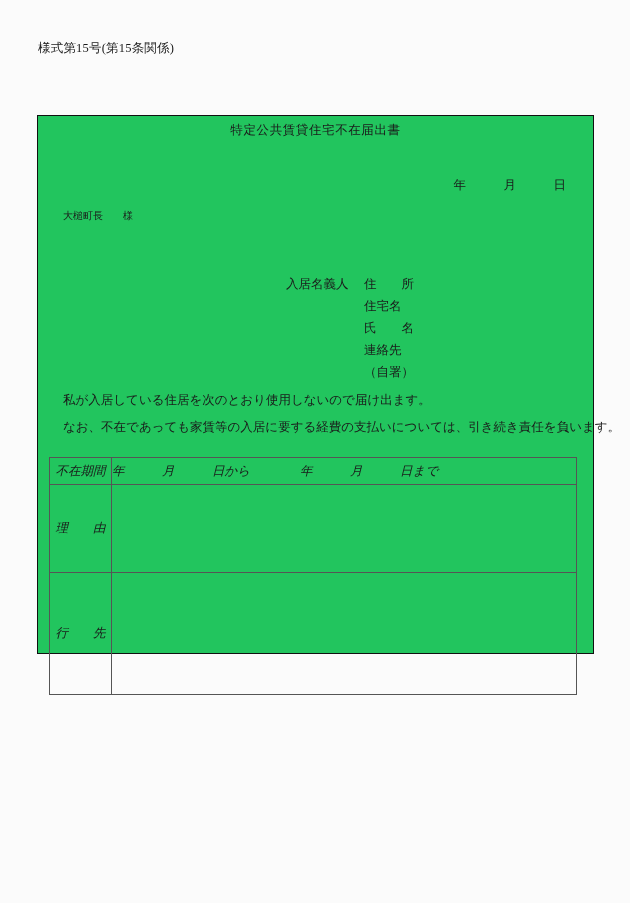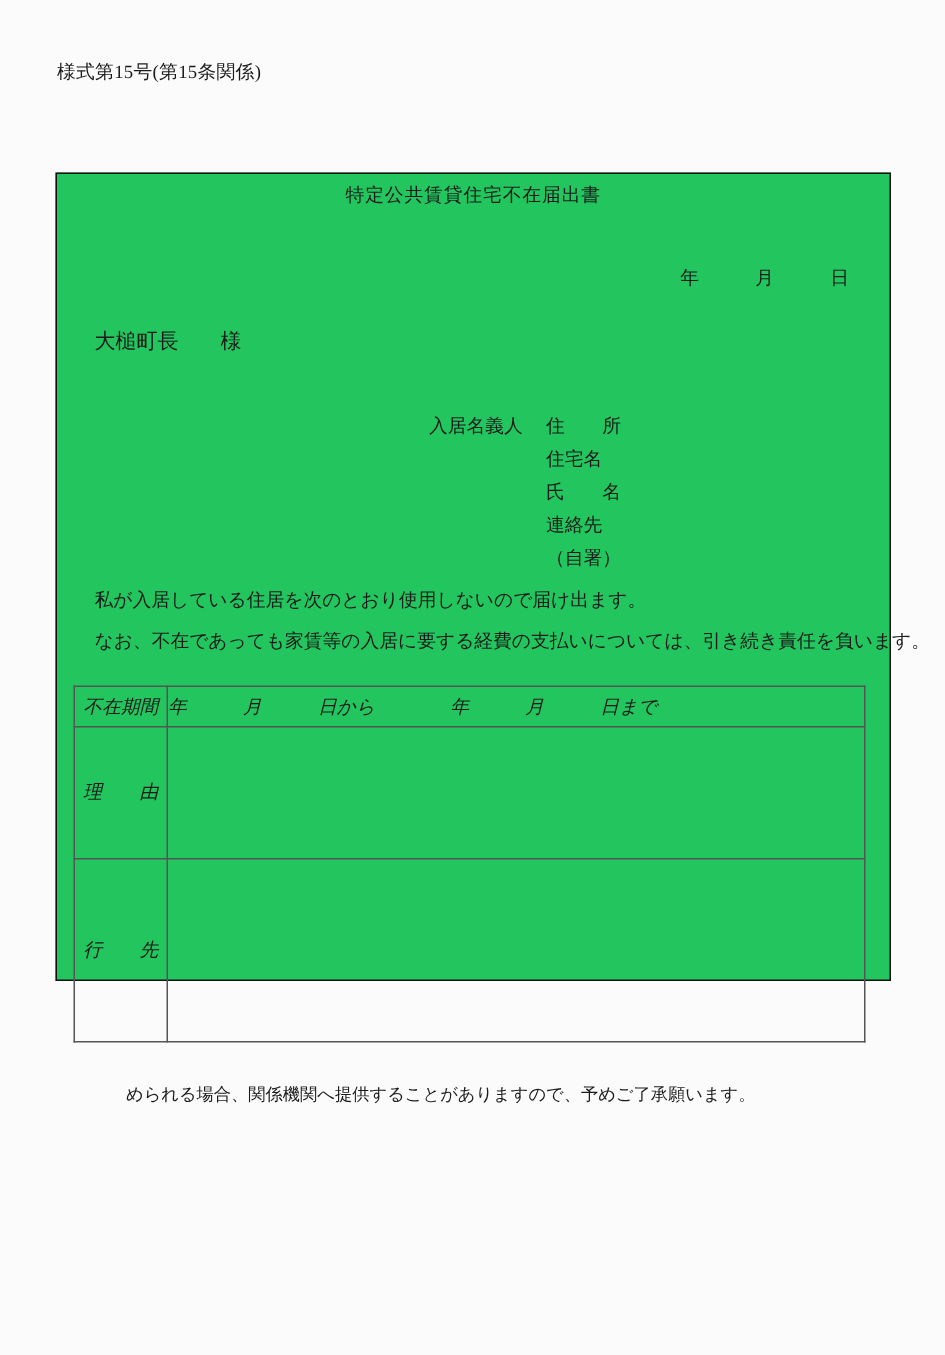--- a/index.html
+++ b/index.html
@@ -54,22 +54,22 @@
     position: absolute;
     right: 27px;
     top: 61px;
     font-size: 12.5px;
     white-space: pre;
   }
 
   .addressee {
     position: absolute;
     left: 25px;
-    top: 103px;
-    font-size: 14px;
+    top: 93px;
+    font-size: 10px;
     white-space: pre;
   }
 
   
   .applicant {
     position: absolute;
     left: 248px;
     top: 160px;
     font-size: 12.5px;
   }
@@ -213,16 +213,13 @@
       <tr class="row-dest">
         <td class="cell-label">行　　先</td>
         <td class="cell-body"></td>
       </tr>
     </tbody>
   </table>
 
 </div>
 
 <div class="footnote">
-  <div class="footnote-line">
-    <span class="footnote-indent"></span><span>められる場合、関係機関へ提供することがありますので、予めご了承願います。</span>
-  </div>
 </div>
 
 </body></html>

